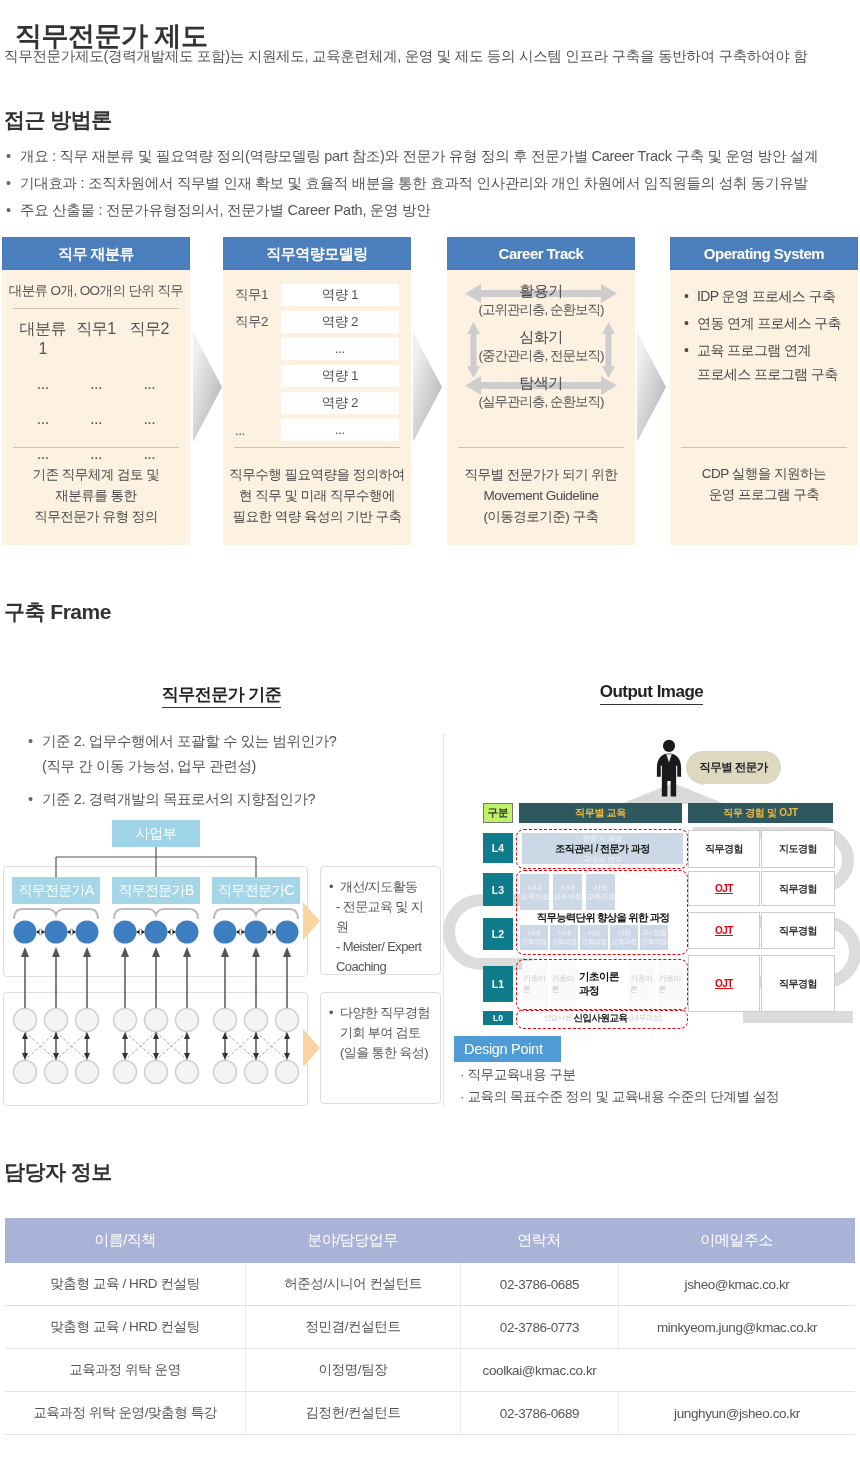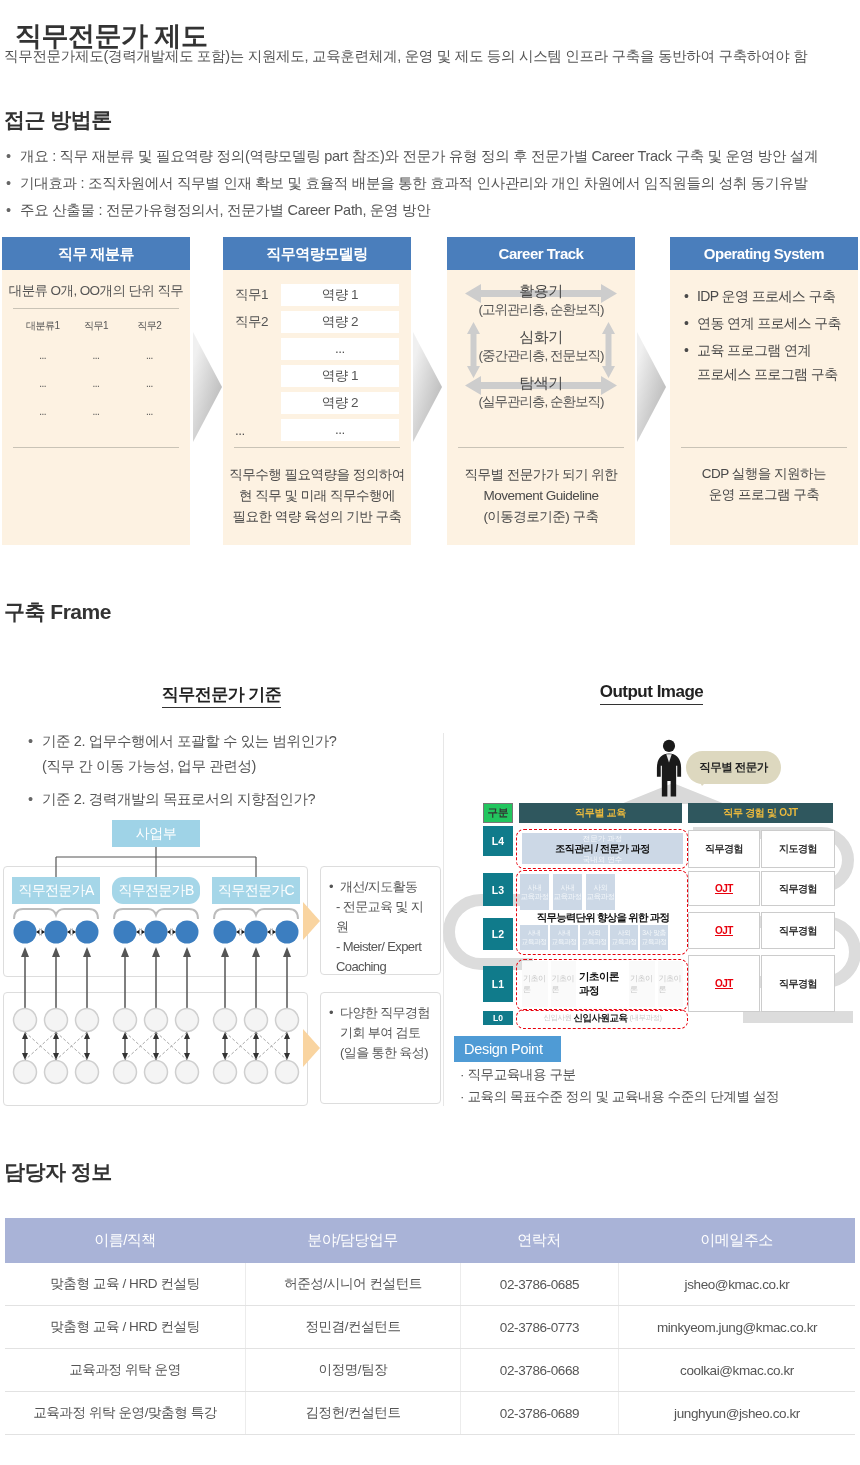--- a/index.html
+++ b/index.html
@@ -18,21 +18,21 @@
   .flow{position:absolute;left:0;top:237px;width:692px;height:308px;}
   .pbox{position:absolute;top:0;width:188px;height:308px;}
   .pbox-h{height:33px;line-height:33px;text-align:center;background:#4a7ebc;color:#fff;font-size:15px;font-weight:700;letter-spacing:-0.5px;}
   .pbox-b{position:absolute;top:33px;left:0;right:0;bottom:0;background:#fdf2e2;}
   .pdiv{border-top:1px solid #c9c3b6;width:88%;margin:8px auto 0;}
   .pdiv2{position:absolute;left:6%;right:6%;bottom:97px;border-top:1px solid #c9c3b6;}
   .pnote{position:absolute;left:4px;right:4px;bottom:18px;text-align:center;font-size:13.5px;color:#4a4a4a;line-height:21px;white-space:pre-line;letter-spacing:-0.5px;}
   .pnote.two{bottom:40px;}
   .chev{position:absolute;top:95px;width:29px;height:110px;background:linear-gradient(105deg,#f0f0f0 15%,#b3b3b3 90%);clip-path:polygon(0 0,100% 50%,0 100%);}
   .b1-sum{margin-top:12px;text-align:center;font-size:13.5px;color:#555;letter-spacing:-0.6px;}
-  .b1-grid{display:grid;grid-template-columns:1fr 1fr 1fr;text-align:center;font-size:10px;color:#555;padding:10px 14px 0;row-gap:17px;letter-spacing:-0.5px;}
+  .b1-grid{display:grid;grid-template-columns:1fr 1fr 1fr;text-align:center;font-size:16px;color:#555;padding:10px 14px 0;row-gap:17px;letter-spacing:-0.5px;}
   .b2-rows{padding-top:9px;}
   .b2-row{display:flex;align-items:center;margin:5px 12px;height:22px;}
   .b2-l{width:46px;font-size:13.5px;color:#555;letter-spacing:-0.5px;}
   .b2-v{flex:1;background:#fff;height:22px;line-height:22px;text-align:center;font-size:13.5px;color:#555;letter-spacing:-0.5px;}
   .ct-stage{position:relative;text-align:center;margin-top:10px;}
   .ct-name{position:relative;font-size:15px;color:#444;letter-spacing:-0.5px;z-index:1;}
   .ct-desc{position:relative;font-size:13.5px;color:#555;letter-spacing:-1px;z-index:1;}
   .ct-harrow{position:absolute;left:50%;top:0;transform:translateX(-50%);z-index:0;}
   .ct-varrow{position:absolute;top:-8px;z-index:0;}
   .b4-bullets{list-style:none;margin:14px 6px 0 14px;padding:0;font-size:14px;color:#4a4a4a;letter-spacing:-0.6px;}
@@ -62,21 +62,21 @@
   .co-i{padding-left:7px;white-space:pre-line;}
 
   
   .outimg{position:absolute;left:443px;top:660px;width:417px;height:455px;}
   .swirl{position:absolute;left:0;top:0;z-index:0;}
   .gray-up{position:absolute;left:178px;top:123px;width:104px;height:21px;background:#d9d9d9;clip-path:polygon(50% 0,100% 100%,0 100%);z-index:1;}
   .person{position:absolute;left:204px;top:79px;z-index:2;}
   .bubble{position:absolute;left:243px;top:91px;width:95px;height:33px;background:#ddd8bf;border-radius:17px;text-align:center;line-height:33px;font-size:11.5px;font-weight:700;color:#222;letter-spacing:-0.5px;z-index:2;}
   .bubble::after{content:"";position:absolute;left:12px;bottom:-9px;border:7px solid transparent;border-top-color:#ddd8bf;border-left-width:4px;}
   .cell{position:absolute;box-sizing:border-box;display:flex;align-items:center;justify-content:center;z-index:1;}
-  .corner{left:40px;top:143px;width:30px;height:20px;border:1px solid #777;background:#22c55e;font-size:10.5px;font-weight:700;color:#333;}
+  .corner{left:40px;top:143px;width:30px;height:20px;border:1px solid #777;background:#bef264;font-size:10.5px;font-weight:700;color:#333;}
   .thead{background:#2f575e;color:#eab93d;font-size:10px;font-weight:700;letter-spacing:-0.3px;}
   .th1{left:76px;top:143px;width:163px;height:20px;}
   .th2{left:245px;top:143px;width:145px;height:20px;}
   .lv{position:absolute;left:40px;width:30px;background:#107b8b;color:#fff;font-weight:700;font-size:10.5px;display:flex;align-items:center;justify-content:center;z-index:1;}
   .dash{position:absolute;border:1.6px dashed #e8000d;border-radius:8px;z-index:2;pointer-events:none;}
   .edu4{position:absolute;left:79px;top:173px;width:161px;height:31px;background:#ccd8e6;display:flex;flex-direction:column;align-items:center;justify-content:center;z-index:1;}
   .faint{font-size:7.5px;color:#f3f7fa;line-height:9px;}
   .emain{font-size:10px;font-weight:700;color:#111;line-height:12px;letter-spacing:-0.5px;}
   .ebox{position:absolute;background:#ccd8e6;display:flex;flex-direction:column;align-items:center;justify-content:center;z-index:1;font-size:7.5px;color:#f3f7fa;line-height:9.5px;text-align:center;letter-spacing:-0.5px;}
   .emid{position:absolute;left:76px;top:251px;width:168px;text-align:center;font-size:10.5px;font-weight:700;color:#111;letter-spacing:-0.8px;z-index:2;}
@@ -130,20 +130,23 @@
           <span>...</span>
           <span>...</span>
           <span>...</span>
           <span>...</span>
           <span>...</span>
           <span>...</span>
           <span>...</span>
           <span>...</span>
         </div>
         <div class="pdiv2"></div>
+        <div class="pnote">기존 직무체계 검토 및
+재분류를 통한
+직무전문가 유형 정의</div>
       </div>
     </div>
 
     <div class="chev" style="left:193px;"></div>
 
     <div class="pbox" style="left:223px;">
       <div class="pbox-h">직무역량모델링</div>
       <div class="pbox-b">
         <div class="b2-rows">
           <div class="b2-row">
@@ -276,21 +279,21 @@
         </g>
       </defs>
       <path d="M156,27 V37 M56,37 H256 M56,37 V57 M156,37 V57 M256,37 V57" stroke="#555" stroke-width="1.2" fill="none"></path>
       <use href="#grp" x="56" y="112"></use>
       <use href="#grp" x="156" y="112"></use>
       <use href="#grp" x="256" y="112"></use>
     </svg>
 
     <div class="org-root">사업부</div>
     <div class="org-child" style="left:12px;">직무전문가A</div>
-    <div class="org-child" style="left:112px;border-radius:11px;">직무전문가B</div>
+    <div class="org-child" style="left:112px;">직무전문가B</div>
     <div class="org-child" style="left:212px;">직무전문가C</div>
 
     <div class="peach" style="left:303px;top:82px;"></div>
     <div class="peach" style="left:303px;top:209px;"></div>
 
     <div class="callout c1">
       <div class="co-t">개선/지도활동</div>
       <div class="co-i">- 전문교육 및 지원</div>
       <div class="co-i">- Meister/ Expert
 Coaching</div>
@@ -323,21 +326,21 @@
         <path d="M20,13 C12.5,13 9,18.5 9,26 L9,34 L12.5,34 L12.5,24 L13.5,24 L13.5,52 L18.5,52 L18.5,38 L21.5,38 L21.5,52 L26.5,52 L26.5,24 L27.5,24 L27.5,34 L31,34 L31,26 C31,18.5 27.5,13 20,13 Z" fill="#1a1a1a"></path>
         <path d="M17.5,13.5 L22.5,13.5 L20,21 Z" fill="#fff" opacity="0.9"></path>
       </svg>
     </div>
     <div class="bubble">직무별 전문가</div>
 
     <div class="cell corner">구분</div>
     <div class="cell thead th1">직무별 교육</div>
     <div class="cell thead th2">직무 경험 및 OJT</div>
 
-    <div class="lv" style="top:166px;height:30px;">L4</div>
+    <div class="lv" style="top:173px;height:30px;">L4</div>
     <div class="lv" style="top:213px;height:33px;">L3</div>
     <div class="lv" style="top:258px;height:32px;">L2</div>
     <div class="lv" style="top:306px;height:36px;">L1</div>
     <div class="lv" style="top:351px;height:14px;font-size:8.5px;">L0</div>
 
     <div class="dash" style="left:73px;top:169px;width:170px;height:38px;"></div>
     <div class="dash" style="left:73px;top:210px;width:170px;height:83px;"></div>
     <div class="dash" style="left:73px;top:299px;width:170px;height:50px;"></div>
     <div class="dash" style="left:73px;top:349px;width:170px;height:18px;"></div>
 
@@ -433,21 +436,20 @@
     </div>
     <div class="crow cbody">
       <div>맞춤형 교육 / HRD 컨설팅</div>
       <div>정민겸/컨설턴트</div>
       <div>02-3786-0773</div>
       <div>minkyeom.jung@kmac.co.kr</div>
     </div>
     <div class="crow cbody">
       <div>교육과정 위탁 운영</div>
       <div>이정명/팀장</div>
-      <div>02-3786-0668</div>
       <div>coolkai@kmac.co.kr</div>
     </div>
     <div class="crow cbody">
       <div>교육과정 위탁 운영/맞춤형 특강</div>
       <div>김정헌/컨설턴트</div>
       <div>02-3786-0689</div>
       <div>junghyun@jsheo.co.kr</div>
     </div>
   </div>
 

